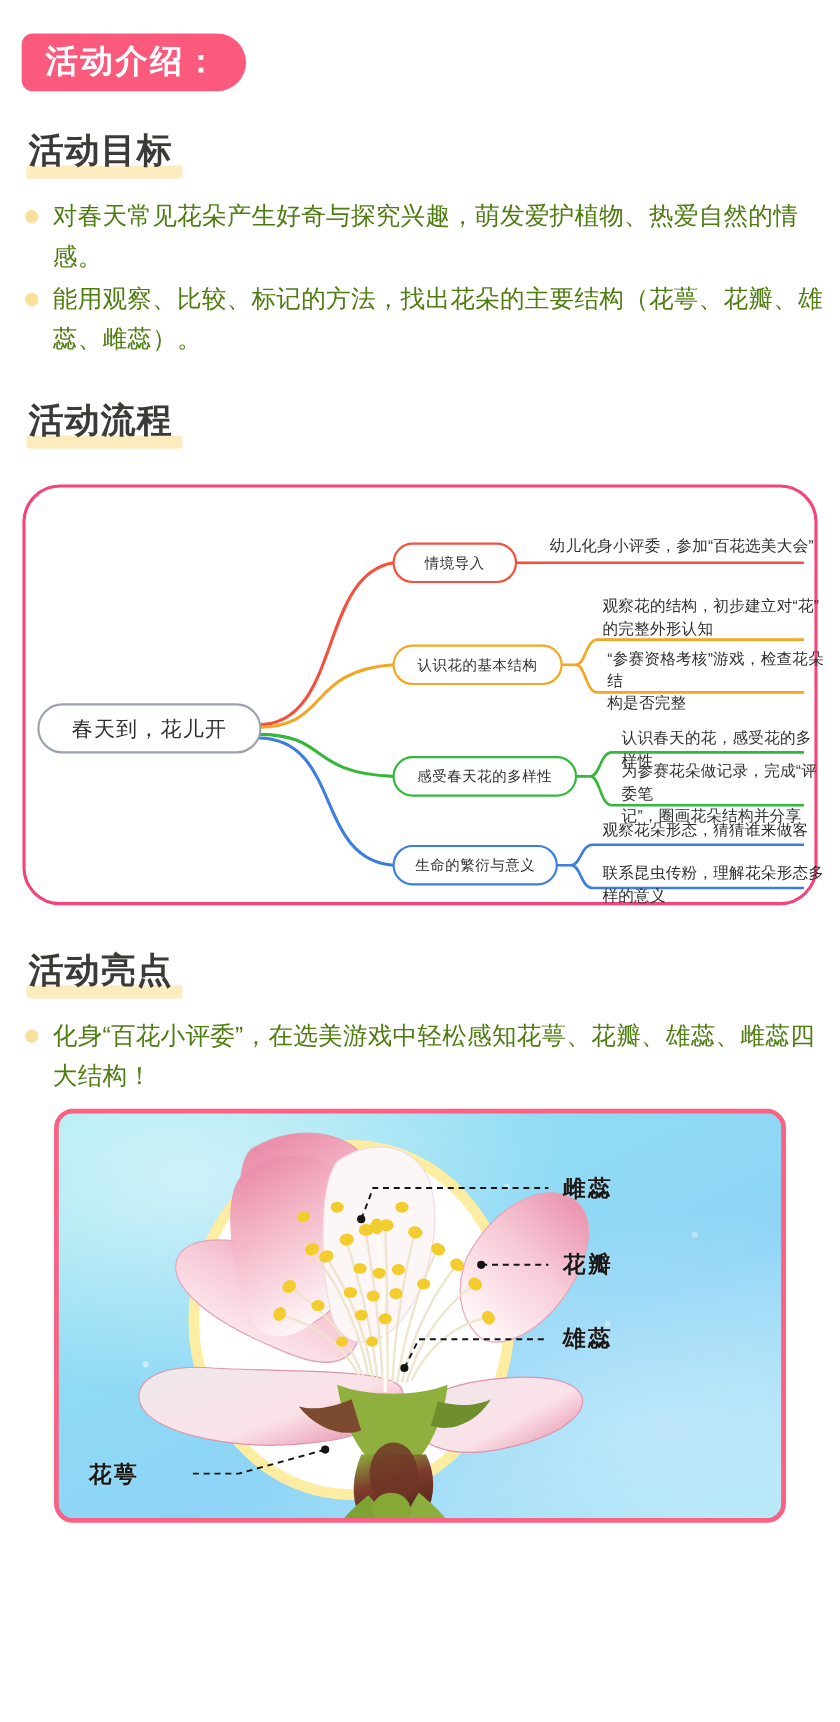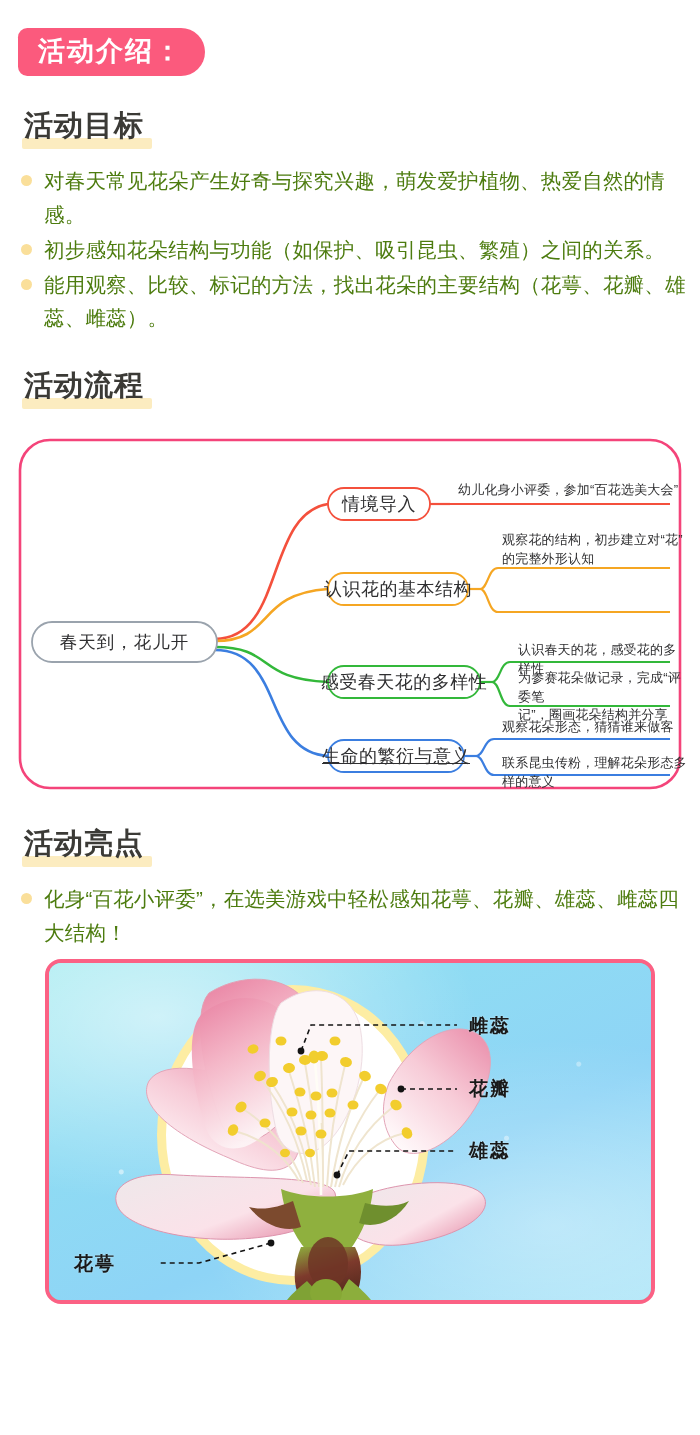--- a/index.html
+++ b/index.html
@@ -77,21 +77,21 @@
     width: 680px;
     height: 360px;
   }
   .mindmap-frame > svg { display: block; }
 
   .mm-node {
     position: absolute;
     background: #ffffff;
     border: 1.6px solid #999;
     border-radius: 16px;
-    font-size: 18px;
+    font-size: 12px;
     color: #2f2f31;
     padding: 5px 2px;
     white-space: nowrap;
     letter-spacing: .5px;
     line-height: 1.2;
   }
   .mm-root {
     font-size: 17.5px;
     border-color: #9aa3ad;
     border-width: 1.8px;
@@ -169,21 +169,20 @@
 
 
 <div class="sec-head">活动目标</div>
 <ul class="bullets">
   <li>
     <span class="dot"></span>
     <span>对春天常见花朵产生好奇与探究兴趣，萌发爱护植物、热爱自然的情感。</span>
   </li>
   <li>
     <span class="dot"></span>
-    <span>初步感知花朵结构与功能（如保护、吸引昆虫、繁殖）之间的关系。</span>
   </li>
   <li>
     <span class="dot"></span>
     <span>能用观察、比较、标记的方法，找出花朵的主要结构（花萼、花瓣、雄蕊、雌蕊）。</span>
   </li>
 </ul>
 
 
 <div class="sec-head">活动流程</div>
 
@@ -218,26 +217,28 @@
       <path d="M466 322 C 474 322 474 341 484 341 L 660 341" stroke="#3b7ee0" stroke-width="2.2" fill="none"></path>
 
       <rect x="22" y="188" width="185" height="40" rx="20" ry="20" fill="#fff" stroke="#9aa3ad" stroke-width="1.8"></rect>
     </svg>
 
     <div class="mm-node mm-root" style="left:22px; top:188px; width:185px; height:40px; display:flex; align-items:center; justify-content:center; border:none; background:transparent;">春天到，花儿开</div>
 
     <div class="mm-node" style="left:318px; top:54px; width:102px; height:32px; display:flex; align-items:center; justify-content:center; border:none; background:transparent;">情境导入</div>
     <div class="mm-node" style="left:318px; top:232px; width:152px; height:32px; display:flex; align-items:center; justify-content:center; border:none; background:transparent;">感受春天花的多样性</div>
     <div class="mm-node" style="left:318px; top:139px; width:140px; height:32px; display:flex; align-items:center; justify-content:center; border:none; background:transparent;">认识花的基本结构</div>
-    <div class="mm-node" style="left:318px; top:306px; width:136px; height:32px; display:flex; align-items:center; justify-content:center; border:none; background:transparent;text-decoration:underline;">生命的繁衍与意义</div>
+    <div class="mm-node" style="left:318px; top:306px; width:136px; height:32px; display:flex; align-items:center; justify-content:center; border:none; background:transparent;">生命的繁衍与意义</div>
 
     <div class="mm-leaf" style="left:444px; top:46px;">幼儿化身小评委，参加“百花选美大会”</div>
 
     <div class="mm-leaf" style="left:488px; top:96px;">观察花的结构，初步建立对“花”
 的完整外形认知</div>
+    <div class="mm-leaf" style="left:492px; top:140px;">“参赛资格考核”游戏，检查花朵结
+构是否完整</div>
 
     <div class="mm-leaf" style="left:504px; top:206px;">认识春天的花，感受花的多样性</div>
     <div class="mm-leaf" style="left:504px; top:234px;">为参赛花朵做记录，完成“评委笔
 记”，圈画花朵结构并分享</div>
 
     <div class="mm-leaf" style="left:488px; top:283px;">观察花朵形态，猜猜谁来做客</div>
     <div class="mm-leaf" style="left:488px; top:319px;">联系昆虫传粉，理解花朵形态多样的意义</div>
   </div>
 </div>
 

